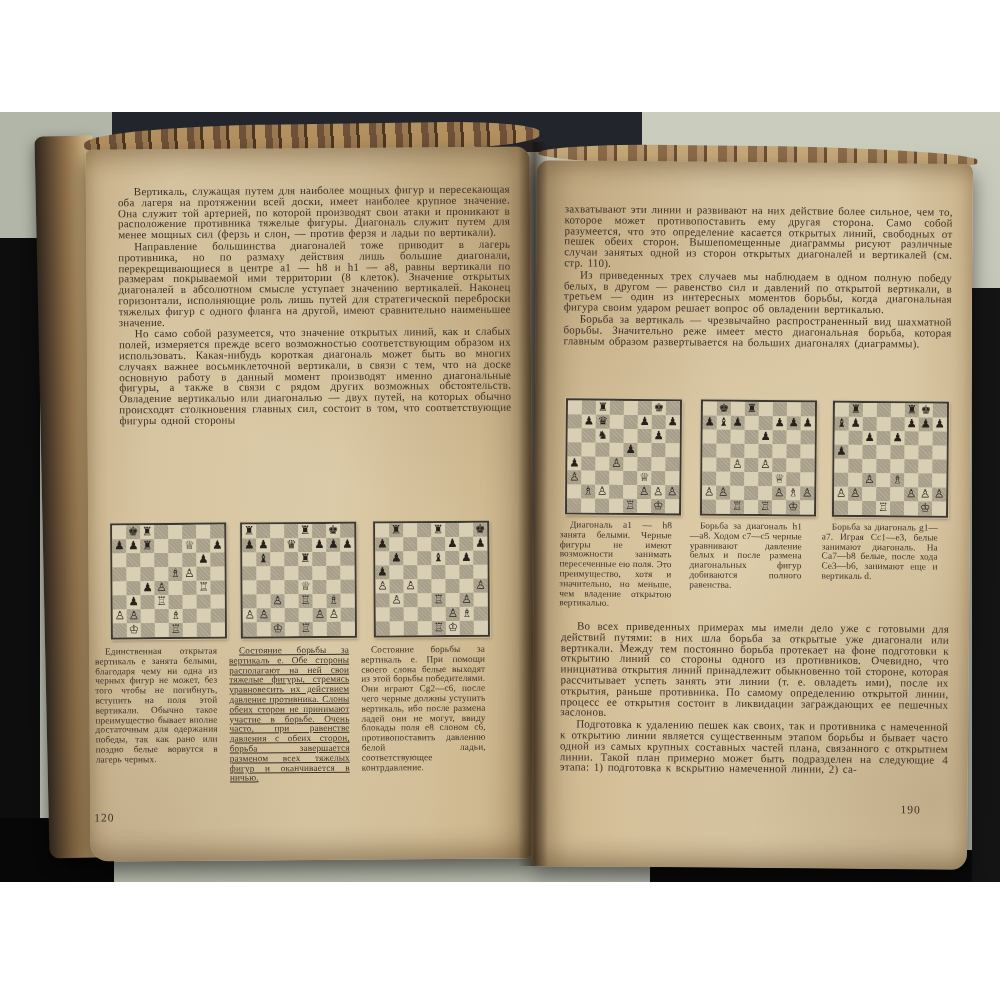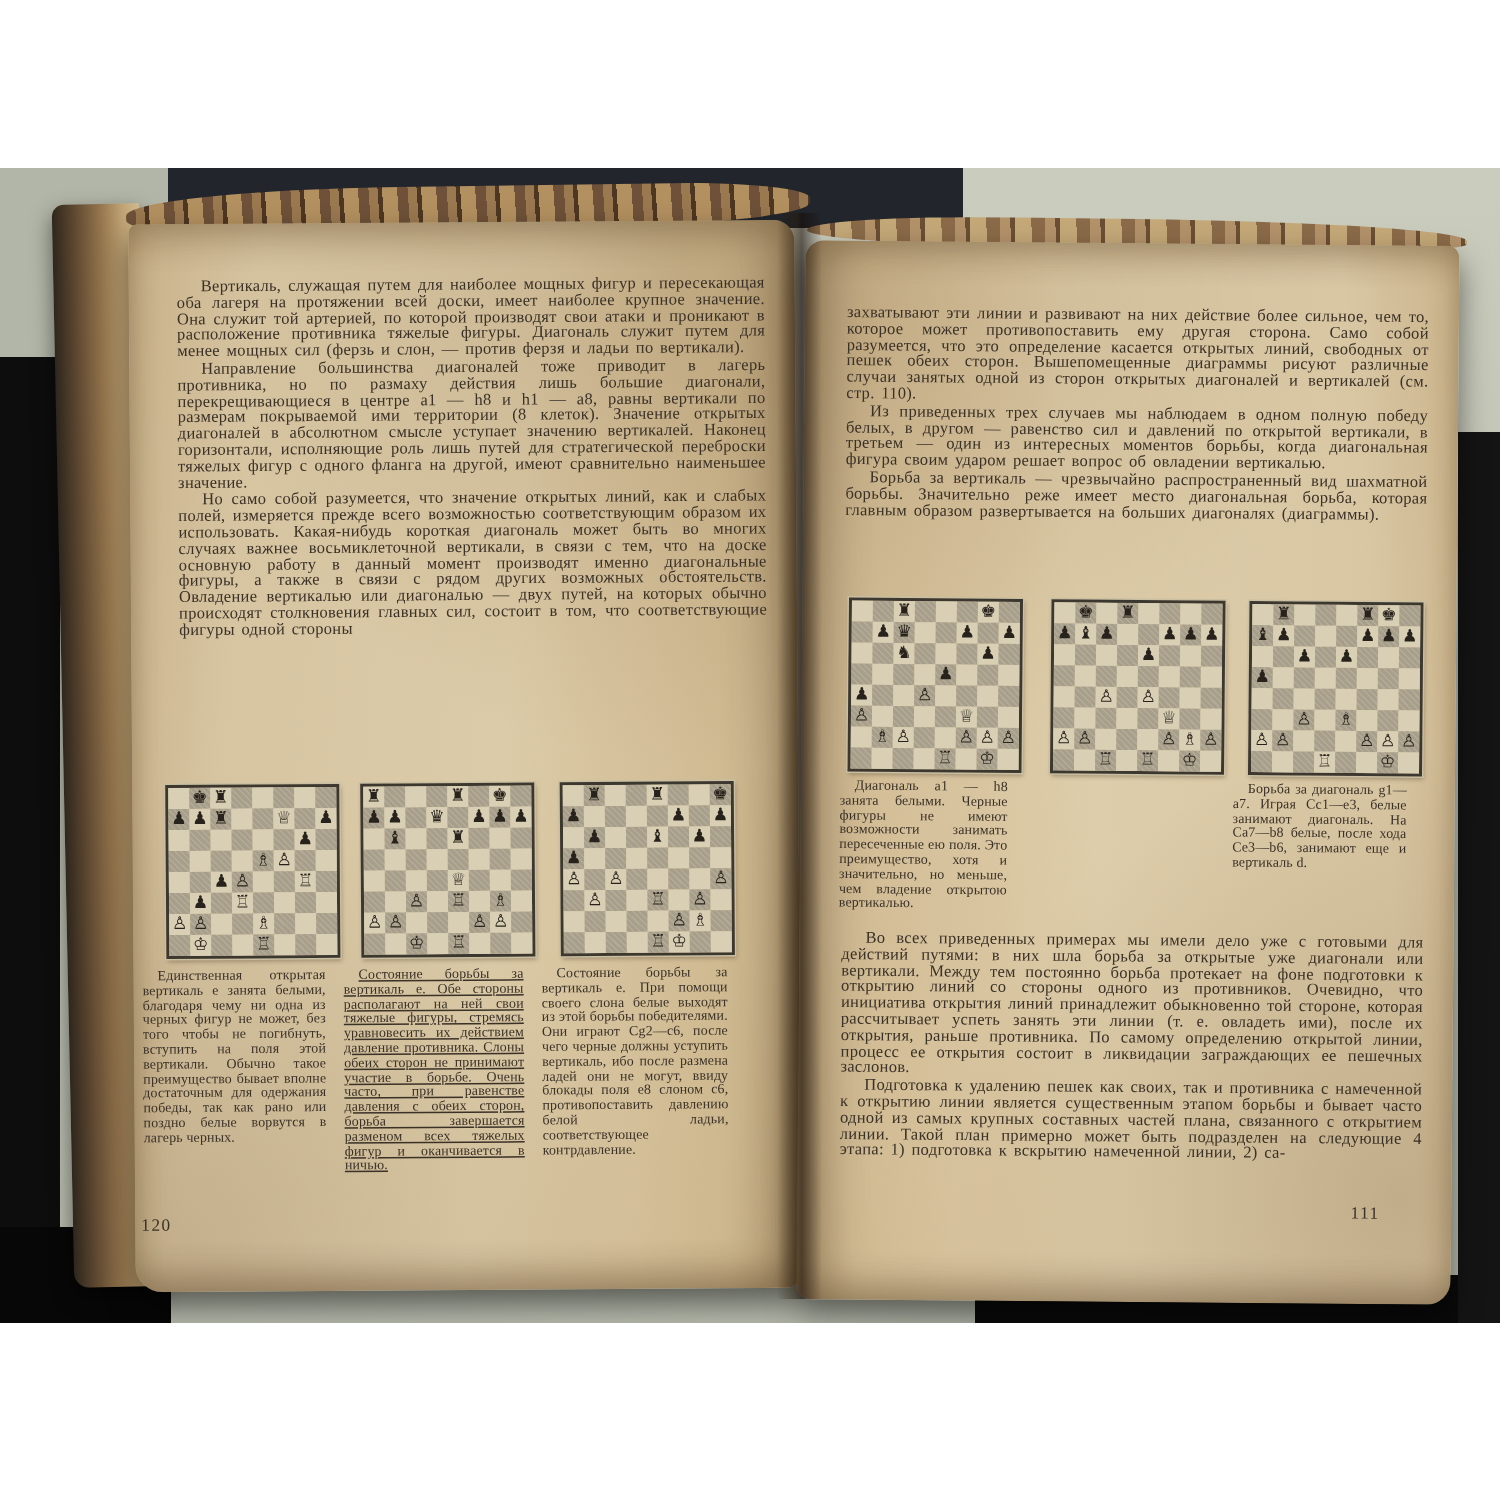--- a/index.html
+++ b/index.html
@@ -483,24 +483,27 @@
         <div class="sq sq-d"></div>
         <div class="sq sq-l">♖</div>
         <div class="sq sq-d"></div>
         <div class="sq sq-l"></div>
         <div class="sq sq-d">♔</div>
         <div class="sq sq-l"></div>
       </div>
     <div class="cap" style="left:26px;top:360px;width:112px;">
         <p>Диагональ a1 — h8 занята белыми. Черные фигуры не имеют возможности занимать пересеченные ею поля. Это преимущество, хотя и значительно, но меньше, чем владение открытою вертикалью.</p>
       </div>
+    <div class="cap" style="left:156px;top:360px;width:112px;">
+        <p>Борьба за диагональ h1—a8. Ходом c7—c5 черные уравнивают давление белых и после размена диагональных фигур добиваются полного равенства.</p>
+      </div>
     <div class="cap" style="left:288px;top:360px;width:116px;">
         <p>Борьба за диагональ g1—a7. Играя Cc1—e3, белые занимают диагональ. На Ca7—b8 белые, после хода Ce3—b6, занимают еще и вертикаль d.</p>
       </div>
     <div class="body-text" style="left:28px;top:460px;width:388px;">
       <p>Во всех приведенных примерах мы имели дело уже с готовыми для действий путями: в них шла борьба за открытые уже диагонали или вертикали. Между тем постоянно борьба протекает на фоне подготовки к открытию линий со стороны одного из противников. Очевидно, что инициатива открытия линий принадлежит обыкновенно той стороне, которая рассчитывает успеть занять эти линии (т. е. овладеть ими), после их открытия, раньше противника. По самому определению открытой линии, процесс ее открытия состоит в ликвидации заграждающих ее пешечных заслонов.</p>
       <p>Подготовка к удалению пешек как своих, так и противника с намеченной к открытию линии является существенным этапом борьбы и бывает часто одной из самых крупных составных частей плана, связанного с открытием линии. Такой план примерно может быть подразделен на следующие 4 этапа: 1) подготовка к вскрытию намеченной линии, 2) са-</p>
     </div>
-    <div class="pagenum" style="left:369px;top:640px;">111</div>
+    <div class="pagenum" style="left:369px;top:640px;">190</div>
   </div>
 
   <div class="gutter"></div>
 </div>
 
 </body></html>

